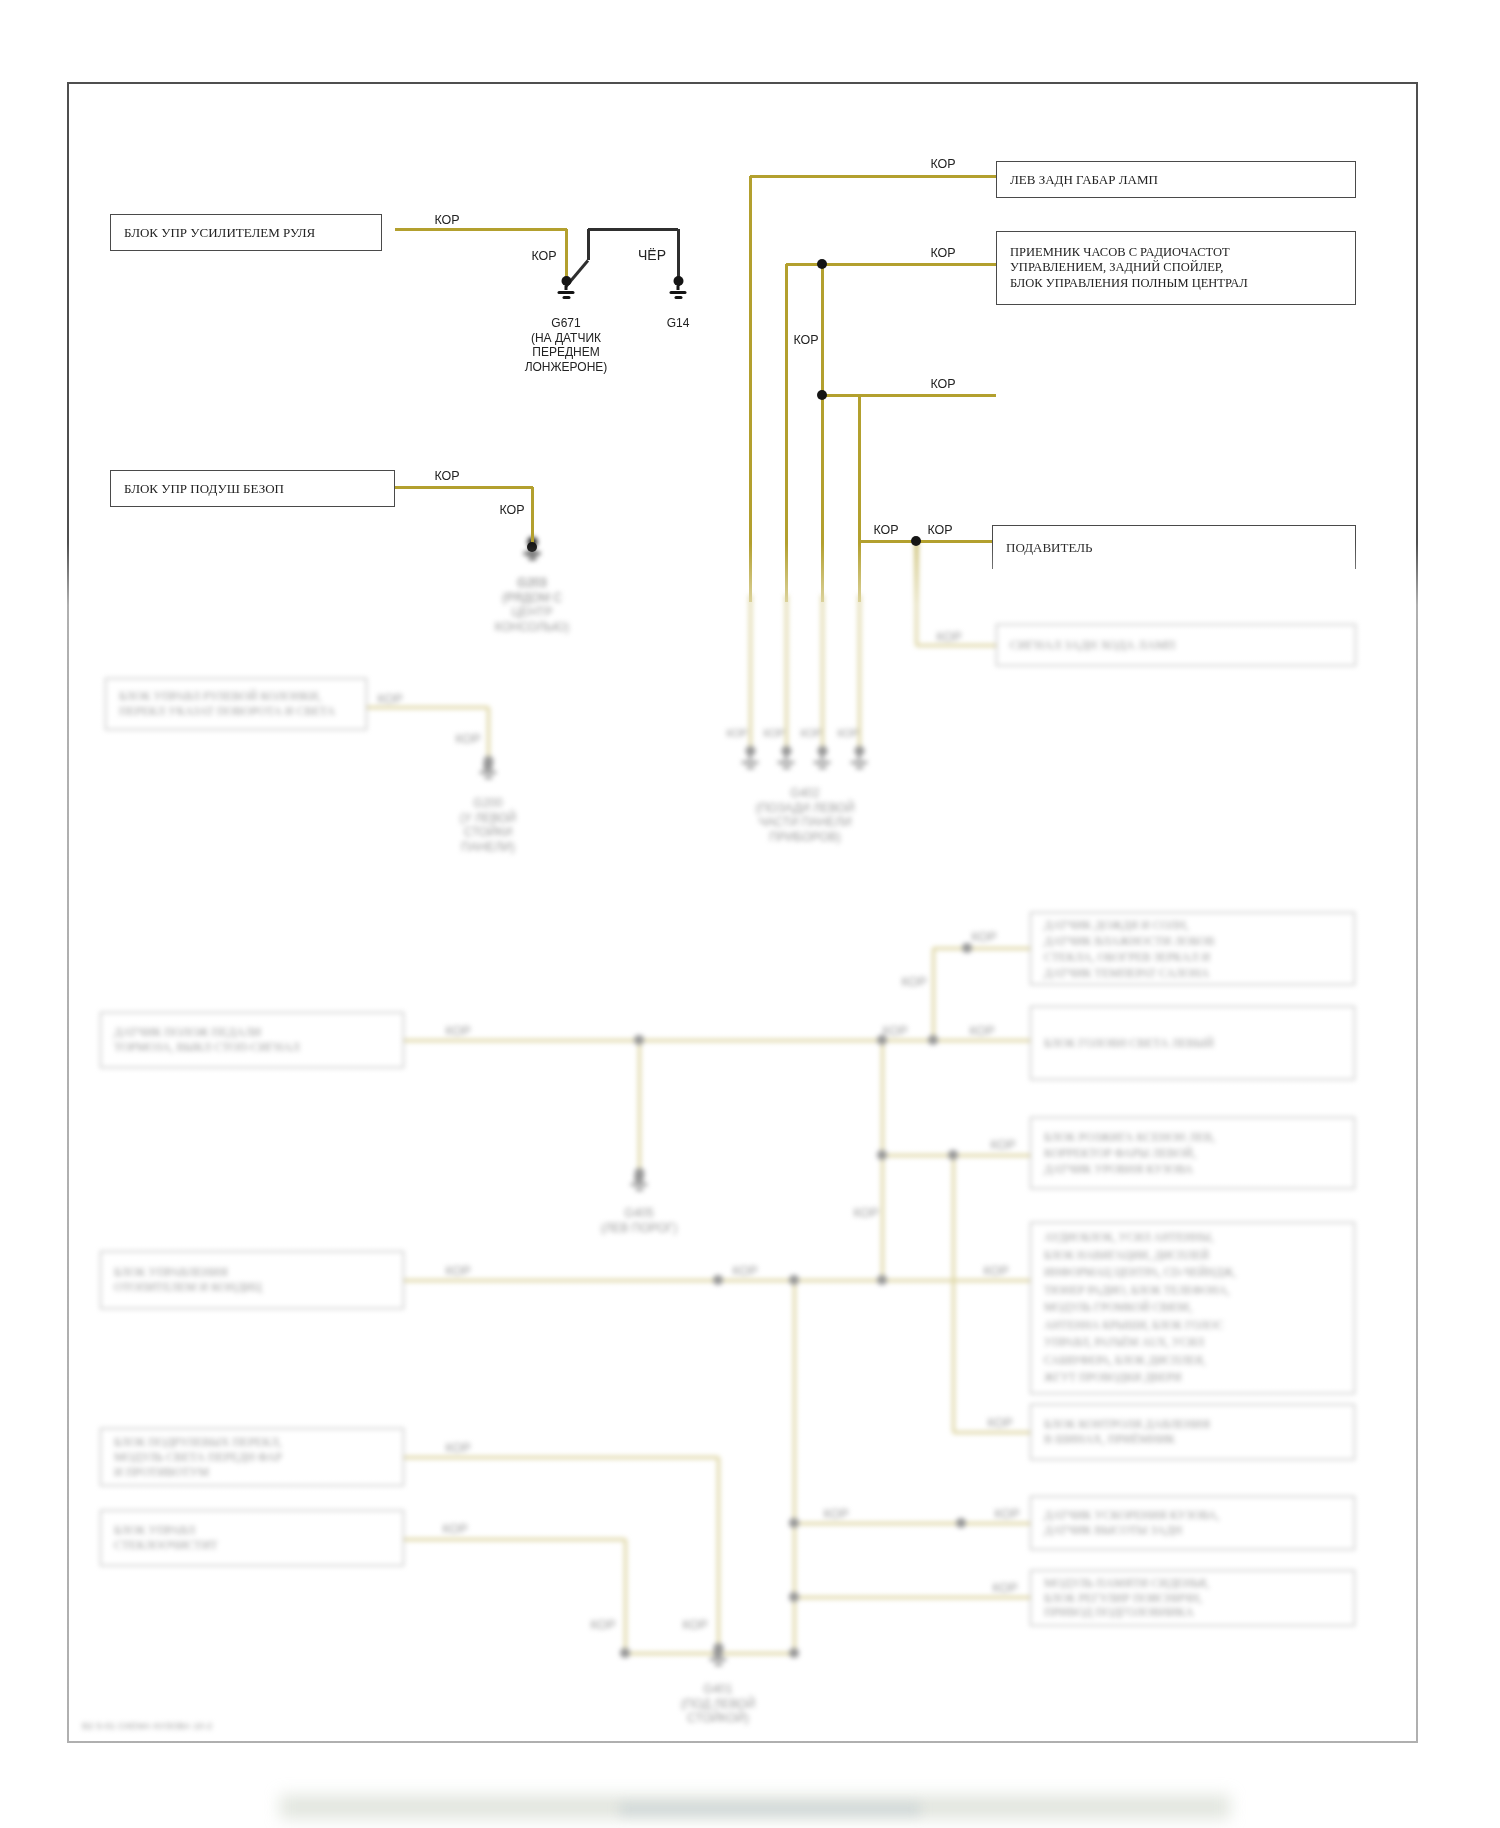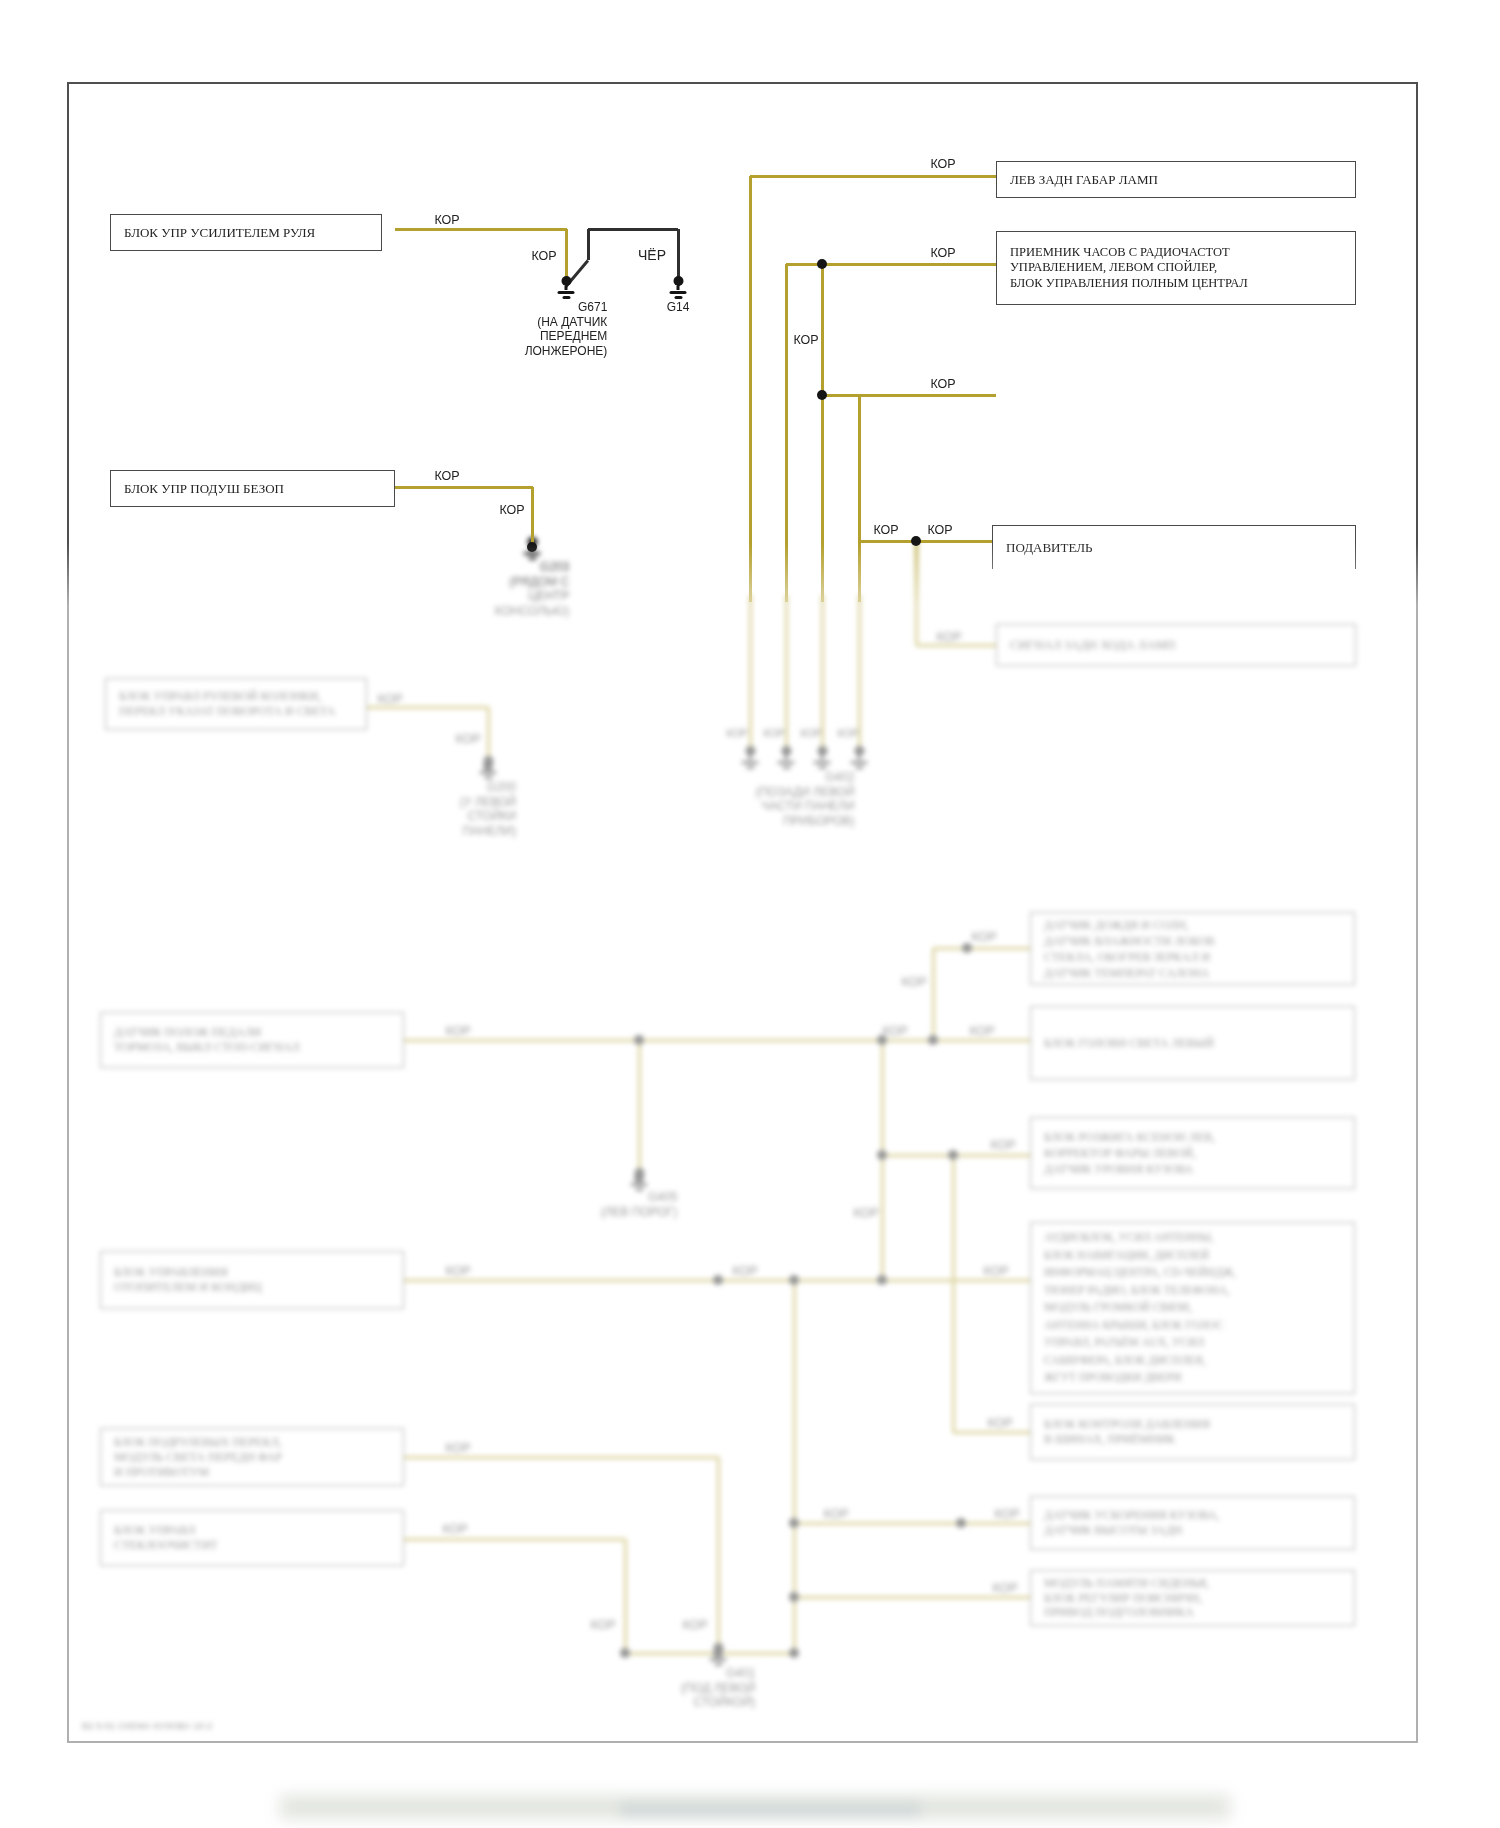--- a/index.html
+++ b/index.html
@@ -10,21 +10,21 @@
   #veil{position:absolute;left:0;top:543px;width:1500px;height:1285px;pointer-events:none;
         background:linear-gradient(to bottom, rgba(255,255,255,0) 0px, rgba(255,255,255,0.55) 62px, rgba(255,255,255,0.55) 100%);}
   .frame{position:absolute;border:2px solid #4f4f4f;background:transparent;}
   .box{position:absolute;background:#fff;border:1.6px solid #4a4a4a;box-sizing:border-box;
        display:flex;flex-direction:column;justify-content:center;padding-left:13px;padding-right:4px;
        color:#222;}
   .box .ln{white-space:nowrap;font-family:Liberation Serif, serif;}
   .wire{position:absolute;}
   .dot{position:absolute;width:10px;height:10px;border-radius:50%;background:#151515;transform:translate(-50%,-50%);}
   .lbl{position:absolute;transform:translateX(-50%);color:#222;white-space:nowrap;}
-  .gblock{position:absolute;transform:translateX(-50%);text-align:right;color:#222;white-space:nowrap;}
+  .gblock{position:absolute;transform:translateX(-50%);text-align:center;color:#222;white-space:nowrap;margin-top:16px;}
   .gnd{position:absolute;transform:translateX(-50%);display:flex;flex-direction:column;align-items:center;}
   .gnd .gdot{width:10px;height:10px;border-radius:50%;background:#151515;}
   .gnd .gstem{width:2.5px;height:4px;background:#151515;}
   .gnd .gbar1{width:17px;height:3px;background:#151515;margin-top:1px;border-radius:2px;}
   .gnd .gbar2{width:8px;height:2.5px;background:#151515;margin-top:2px;border-radius:2px;}
   .smear{position:absolute;pointer-events:none;}
 </style>
 </head>
 <body>
 
@@ -242,21 +242,21 @@
         <div class="ln">БЛОК УПР УСИЛИТЕЛЕМ РУЛЯ</div>
       </div>
       <div class="box" style="left: 110px; top: 470px; width: 285px; height: 37px; font-size: 13px; line-height: 16px;">
         <div class="ln">БЛОК УПР ПОДУШ БЕЗОП</div>
       </div>
       <div class="box" style="left: 996px; top: 161px; width: 360px; height: 37px; font-size: 13px; line-height: 16px;">
         <div class="ln">ЛЕВ ЗАДН ГАБАР ЛАМП</div>
       </div>
       <div class="box" style="left: 996px; top: 231px; width: 360px; height: 74px; font-size: 12.5px; line-height: 15.5px;">
         <div class="ln">ПРИЕМНИК ЧАСОВ С РАДИОЧАСТОТ</div>
-        <div class="ln">УПРАВЛЕНИЕМ, ЛЕВОМ СПОЙЛЕР,</div>
+        <div class="ln">УПРАВЛЕНИЕМ, ЗАДНИЙ СПОЙЛЕР,</div>
         <div class="ln">БЛОК УПРАВЛЕНИЯ ПОЛНЫМ ЦЕНТРАЛ</div>
       </div>
       <div class="box" style="left: 992px; top: 525px; width: 364px; height: 44px; font-size: 13px; line-height: 16px; border-bottom: none;">
         <div class="ln">ПОДАВИТЕЛЬ</div>
       </div>
       <div class="wire" style="left: 395px; top: 227.5px; width: 172px; height: 3px; background: rgb(179, 160, 46);"></div>
       <div class="wire" style="left: 564.5px; top: 229px; width: 3px; height: 57px; background: rgb(179, 160, 46);"></div>
       <div class="wire" style="left: 395px; top: 485.5px; width: 138px; height: 3px; background: rgb(179, 160, 46);"></div>
       <div class="wire" style="left: 530.5px; top: 487px; width: 3px; height: 60px; background: rgb(179, 160, 46);"></div>
       <div class="wire" style="left: 750px; top: 174.5px; width: 246px; height: 3px; background: rgb(179, 160, 46);"></div>

